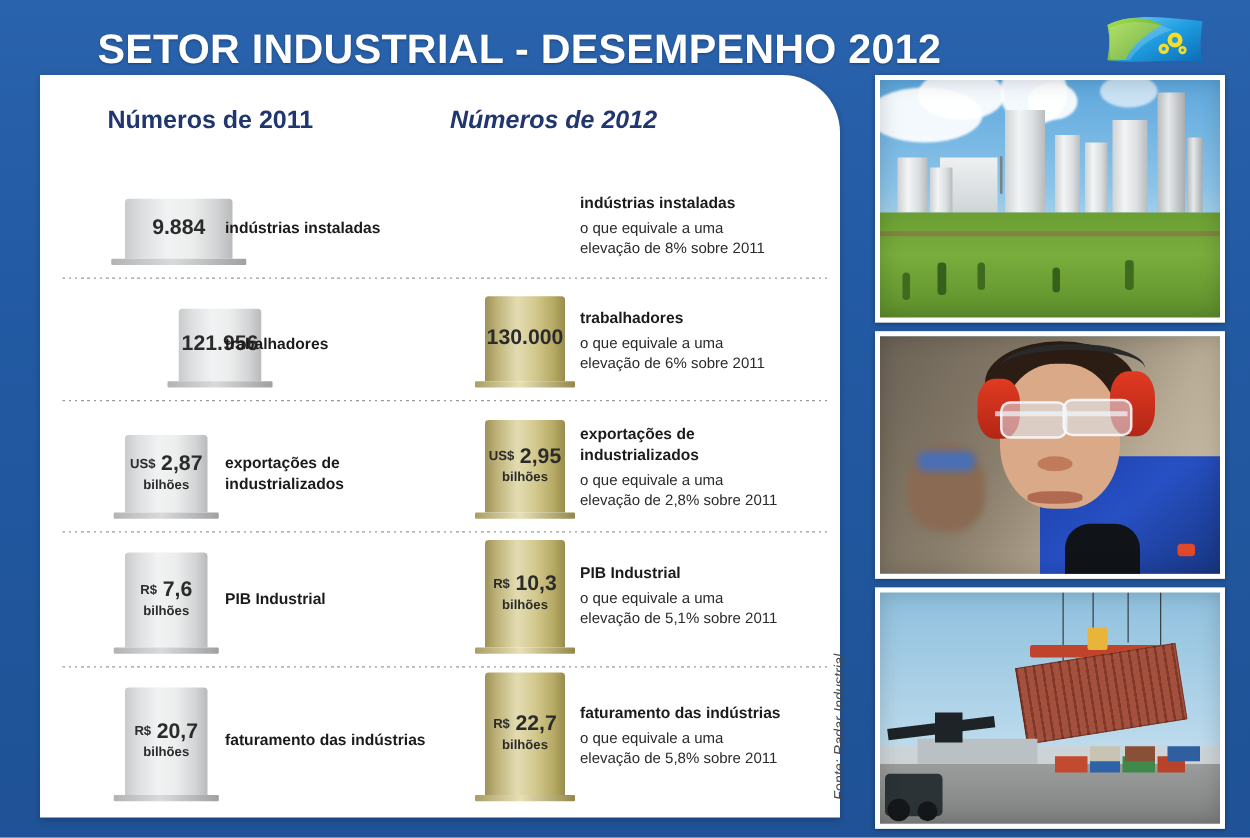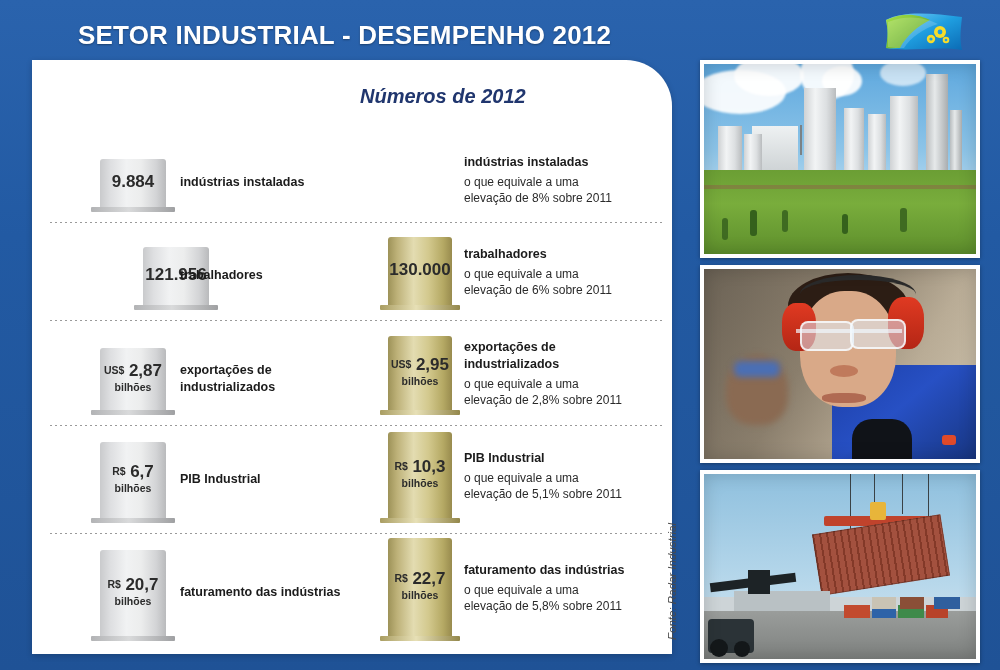--- a/index.html
+++ b/index.html
@@ -9,21 +9,21 @@
     background:#225aa3;
   }
   #poster{
     position:relative;width:1000px;height:670px;
     background:linear-gradient(180deg,#2a63ad 0%,#225aa3 35%,#1f5296 100%);
   }
 
   
   .title{
     position:absolute;left:78px;top:20px;
-    font-size:26px;font-weight:bold;color:#ffffff;
+    font-size:33px;font-weight:bold;color:#ffffff;
     letter-spacing:.2px;
     text-shadow:0 1px 2px rgba(0,0,0,.35);
     white-space:nowrap;
   }
 
   
   .logo{position:absolute;left:874px;top:8px;width:100px;height:48px;}
 
   
   .panel{
@@ -162,24 +162,25 @@
           <circle cx="66" cy="24" r="2.4" fill="#1f9ee0"></circle>
         <circle cx="57" cy="31" r="4.2"></circle>
           <circle cx="57" cy="31" r="1.6" fill="#1f9ee0"></circle>
         <circle cx="72" cy="32" r="3.3"></circle>
           <circle cx="72" cy="32" r="1.3" fill="#1f9ee0"></circle>
       </g>
     </svg>
   </div>
 
   <div class="panel">
+    <div class="col-head y2011">Números de 2011</div>
     <div class="col-head y2012">Números de 2012</div>
     <div class="rows" id="rows">
         <div class="row" style="height: 95px;">
-          <div class="cyl gray" style="left: 68px; width: 66px; height: 48px; top: 31px;">
+          <div class="cyl gray" style="left: 68px; width: 50px; height: 48px; top: 31px; padding-left: 36px;">
             <div class="body" style="height: 48px;"></div>
             <div class="plate"></div>
             <div class="val" style="top: 14px;"><span class="big">9.884</span></div>
           </div>
           <div class="lab lab2011" style="top: 46px;">
             <span class="strong">indústrias instaladas</span>
           </div>
           <div class="lab lab2012" style="top: 25.5px;">
             <span class="strong">indústrias instaladas</span>
             <span class="note">o que equivale a uma<br>elevação de 8% sobre 2011</span>
@@ -223,21 +224,21 @@
           <div class="lab lab2012" style="top: 18px;">
             <span class="strong">exportações de<br>industrializados</span>
             <span class="note">o que equivale a uma<br>elevação de 2,8% sobre 2011</span>
           </div>
           <div class="sep"></div>
         </div>
         <div class="row" style="height: 108px;">
           <div class="cyl gray" style="left: 68px; width: 66px; height: 76px; top: 16px;">
             <div class="body" style="height: 76px;"></div>
             <div class="plate"></div>
-            <div class="val" style="top: 21px;"><span class="cur">R$</span> <span class="big">6,7</span><span class="unit">bilhões</span></div>
+            <div class="val" style="top: 21px;"><span class="cur">R$</span> <span class="big">7,6</span><span class="unit">bilhões</span></div>
           </div>
           <div class="cyl gold" style="left: 356px; width: 64px; height: 86px; top: 6px;">
             <div class="body" style="height: 86px;"></div>
             <div class="plate"></div>
             <div class="val" style="top: 26px;"><span class="cur">R$</span> <span class="big">10,3</span><span class="unit">bilhões</span></div>
           </div>
           <div class="lab lab2011" style="top: 45px;">
             <span class="strong">PIB Industrial</span>
           </div>
           <div class="lab lab2012" style="top: 23.5px;">

